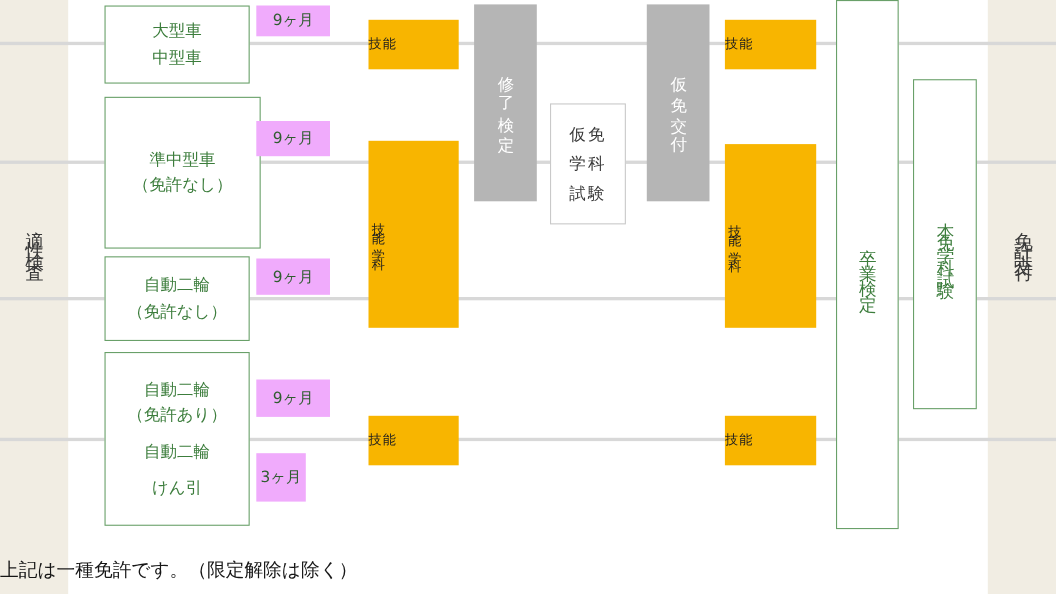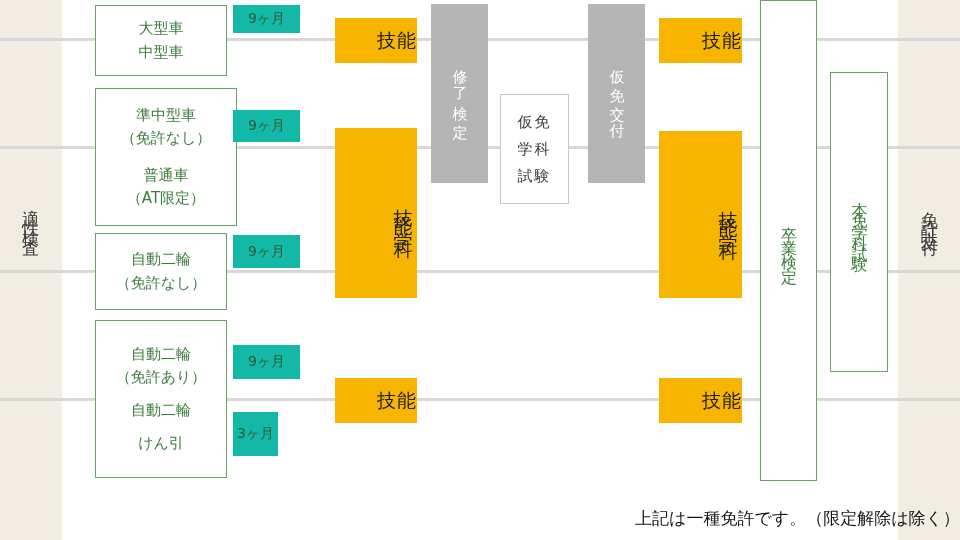--- a/index.html
+++ b/index.html
@@ -8,33 +8,33 @@
   .abs { position: absolute; }
   .rail { background: #f1ede3; }
   .hline { left: 0; width: 960px; height: 3px; background: #d8d8d8; }
   .vtext { writing-mode: vertical-rl; text-orientation: upright; }
   .rail-label { font-size: 17px; letter-spacing: 10px; color: #3a3a3a; }
   .vbox { display: flex; flex-direction: column; align-items: center; justify-content: center;
           text-align: center; background: #ffffff; border: 1.5px solid #69a069;
           color: #3c7d3c; font-size: 15px; line-height: 1.55; }
   .pre { white-space: pre-line; }
   .badge { display: flex; align-items: center; justify-content: center;
-           background: #14b8a6; color: #2f5d2f; font-size: 14px; }
-  .ybox { display: flex; align-items: center; justify-content: flex-end;
-          background: #f8b500; color: #1f1f1f; font-size: 19px; letter-spacing: 1px; }
+           background: #f0abfc; color: #2f5d2f; font-size: 14px; }
+  .ybox { display: flex; align-items: center; justify-content: flex-start;
+          background: #f8b500; color: #1f1f1f; font-size: 12px; letter-spacing: 1px; }
   .ybox .vtext { letter-spacing: 8px; }
   .gbox { display: flex; align-items: center; justify-content: center;
           background: #b5b5b5; color: #ffffff; font-size: 15px; }
   .gbox .vtext { letter-spacing: 18px; }
   .exam-white { display: flex; align-items: center; justify-content: center;
                 background: #ffffff; border: 1px solid #c9c9c9; color: #3a3a3a;
                 font-size: 15px; line-height: 1.8; text-align: center; letter-spacing: 2px; }
   .green-tall { display: flex; align-items: center; justify-content: center;
                 background: #ffffff; border: 1.5px solid #69a069; color: #3c7d3c; font-size: 16px; }
-  .caption { text-align: right; font-size: 17px; color: #161616; }
+  .caption { text-align: left; font-size: 17px; color: #161616; }
 </style>
 </head>
 <body>
 
 <div id="canvas">
 
   <div class="abs rail" style="left:0;top:0;width:62px;height:540px"></div>
   <div class="abs rail" style="left:898px;top:0;width:62px;height:540px"></div>
 
   <div class="abs hline" style="top:38px"></div>
@@ -45,22 +45,20 @@
   <span class="abs vtext rail-label" style="left:20px;top:196px">適性検査</span>
   <span class="abs vtext rail-label" style="left:919px;top:198px;letter-spacing:7px">免許証交付</span>
 
   <div class="abs vbox" style="left:95px;top:5px;width:132px;height:71px">
     <span class="pre">大型車
 中型車</span>
   </div>
   <div class="abs vbox" style="left:95px;top:88px;width:142px;height:138px;gap:14px">
     <span class="pre">準中型車
 （免許なし）</span>
-    <span class="pre">普通車
-（AT限定）</span>
   </div>
   <div class="abs vbox" style="left:95px;top:233px;width:132px;height:77px">
     <span class="pre">自動二輪
 （免許なし）</span>
   </div>
   <div class="abs vbox" style="left:95px;top:320px;width:132px;height:158px;gap:10px">
     <span class="pre">自動二輪
 （免許あり）</span>
     <span class="pre">自動二輪</span>
     <span class="pre">けん引</span>

